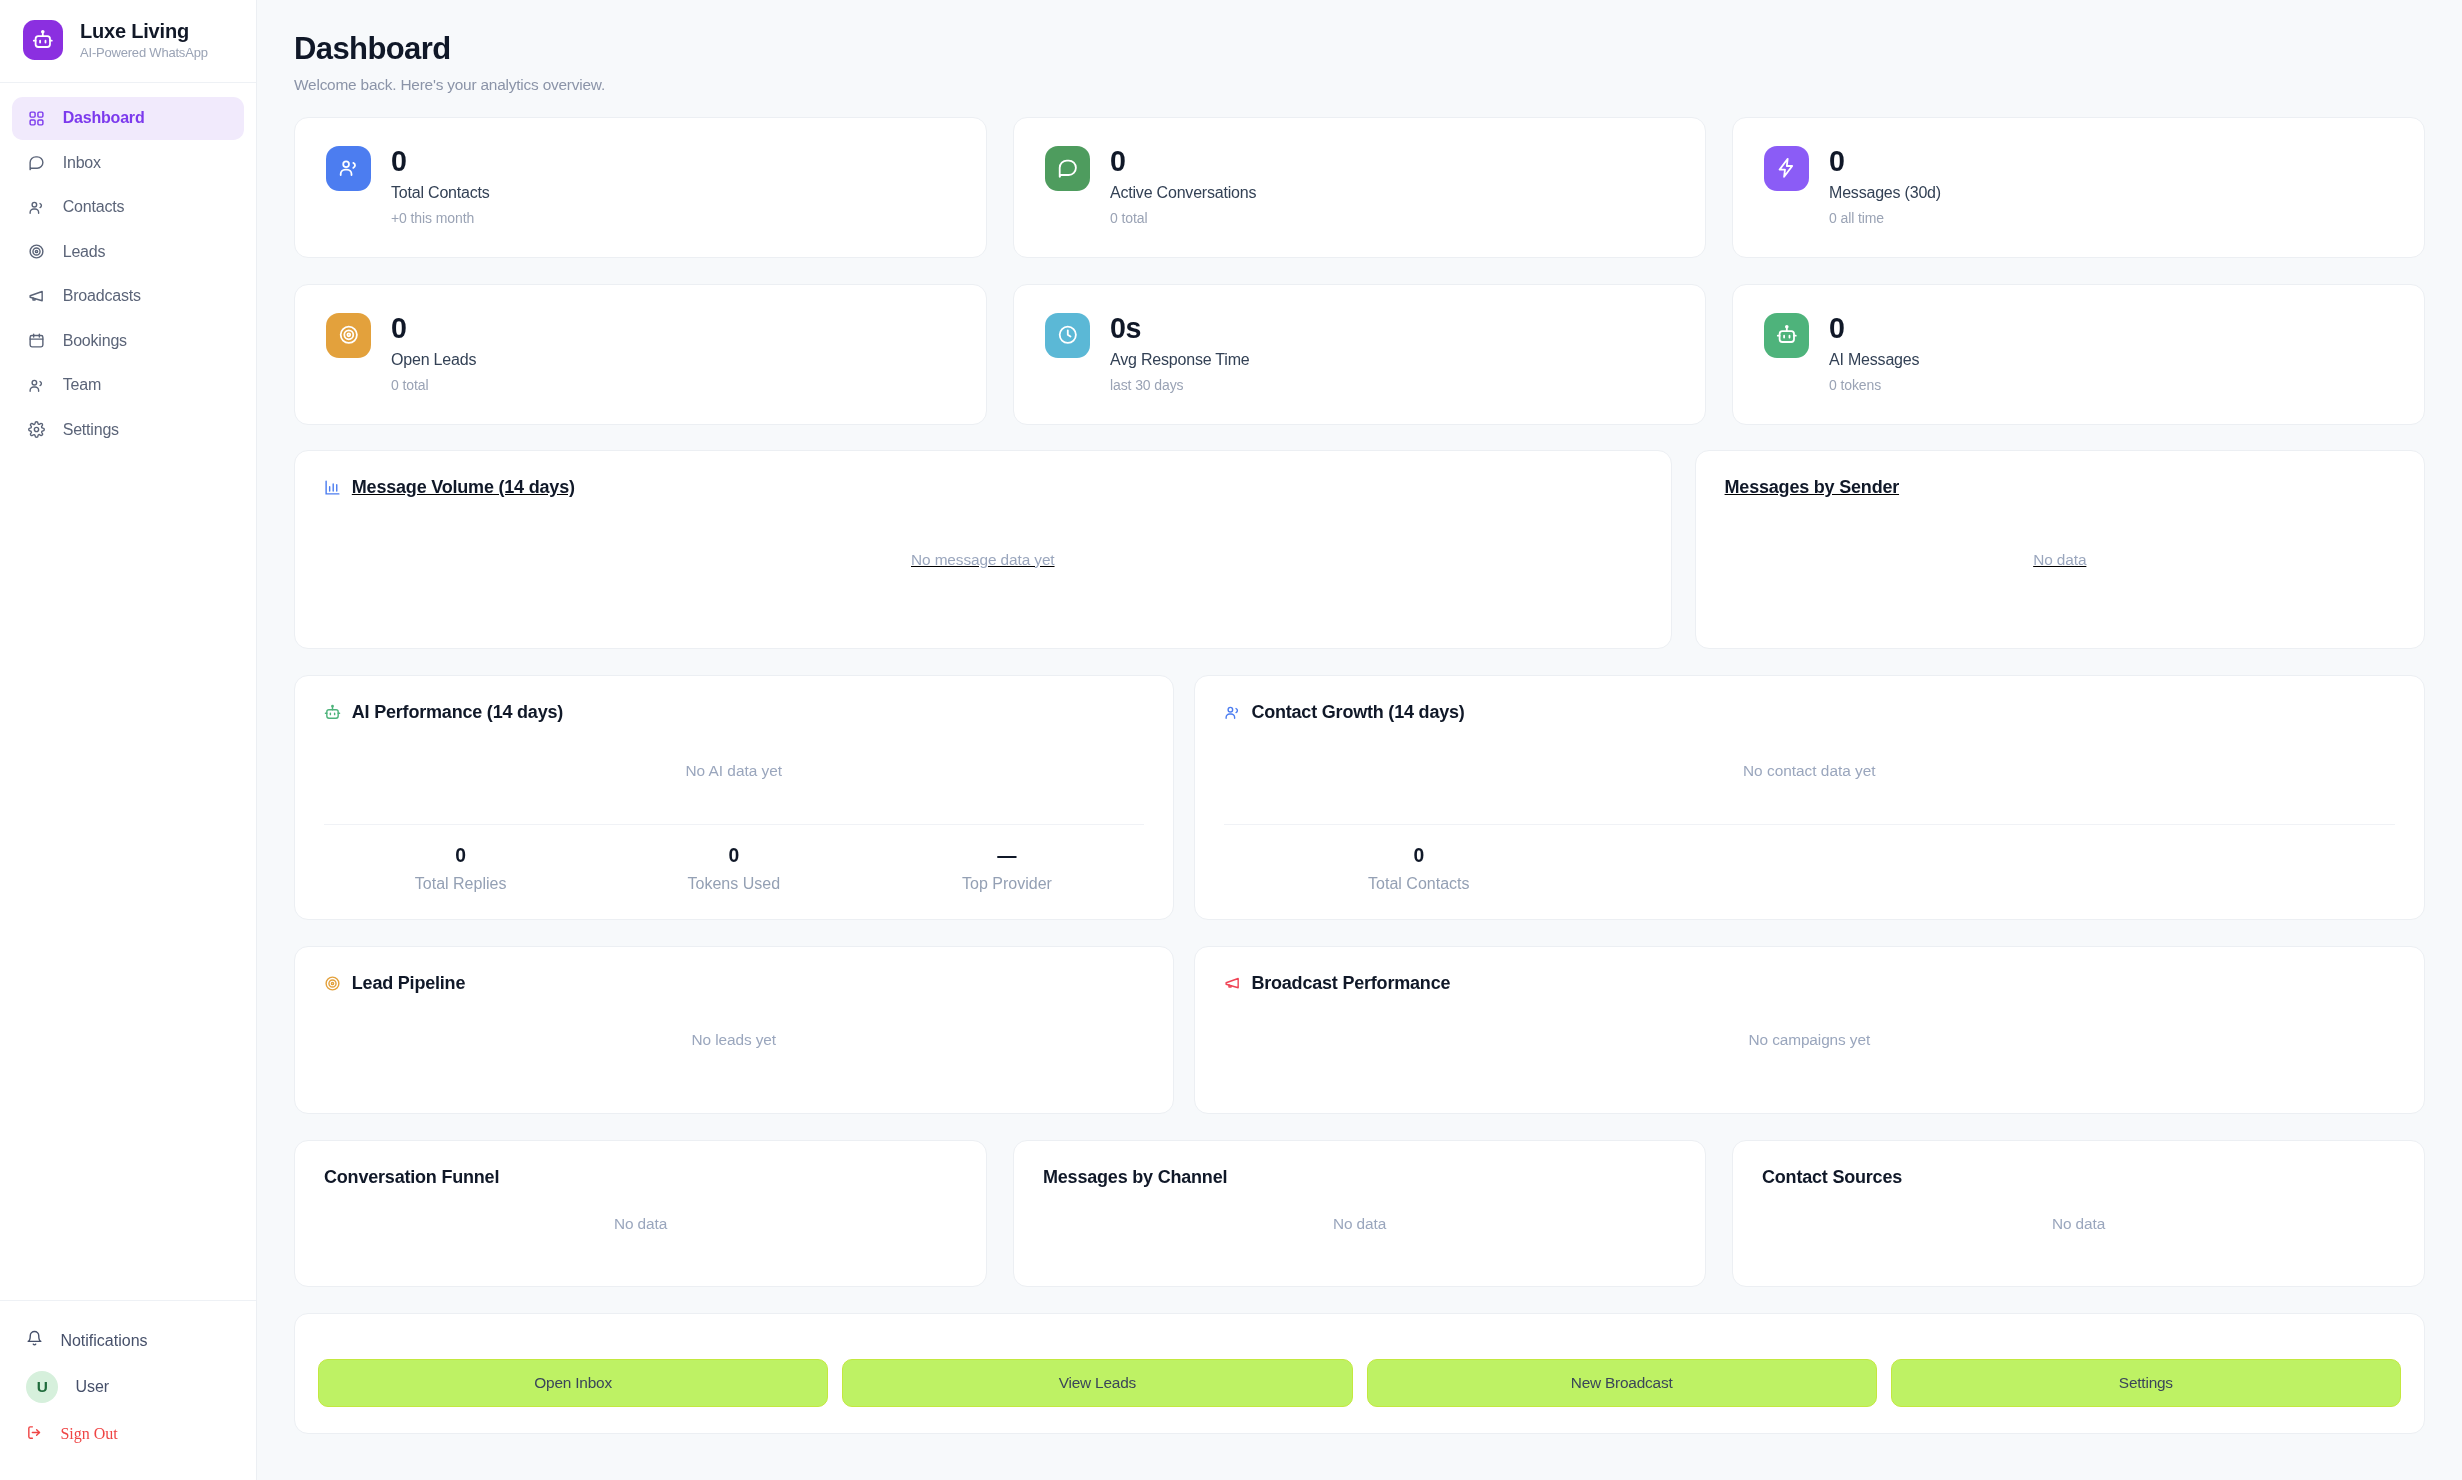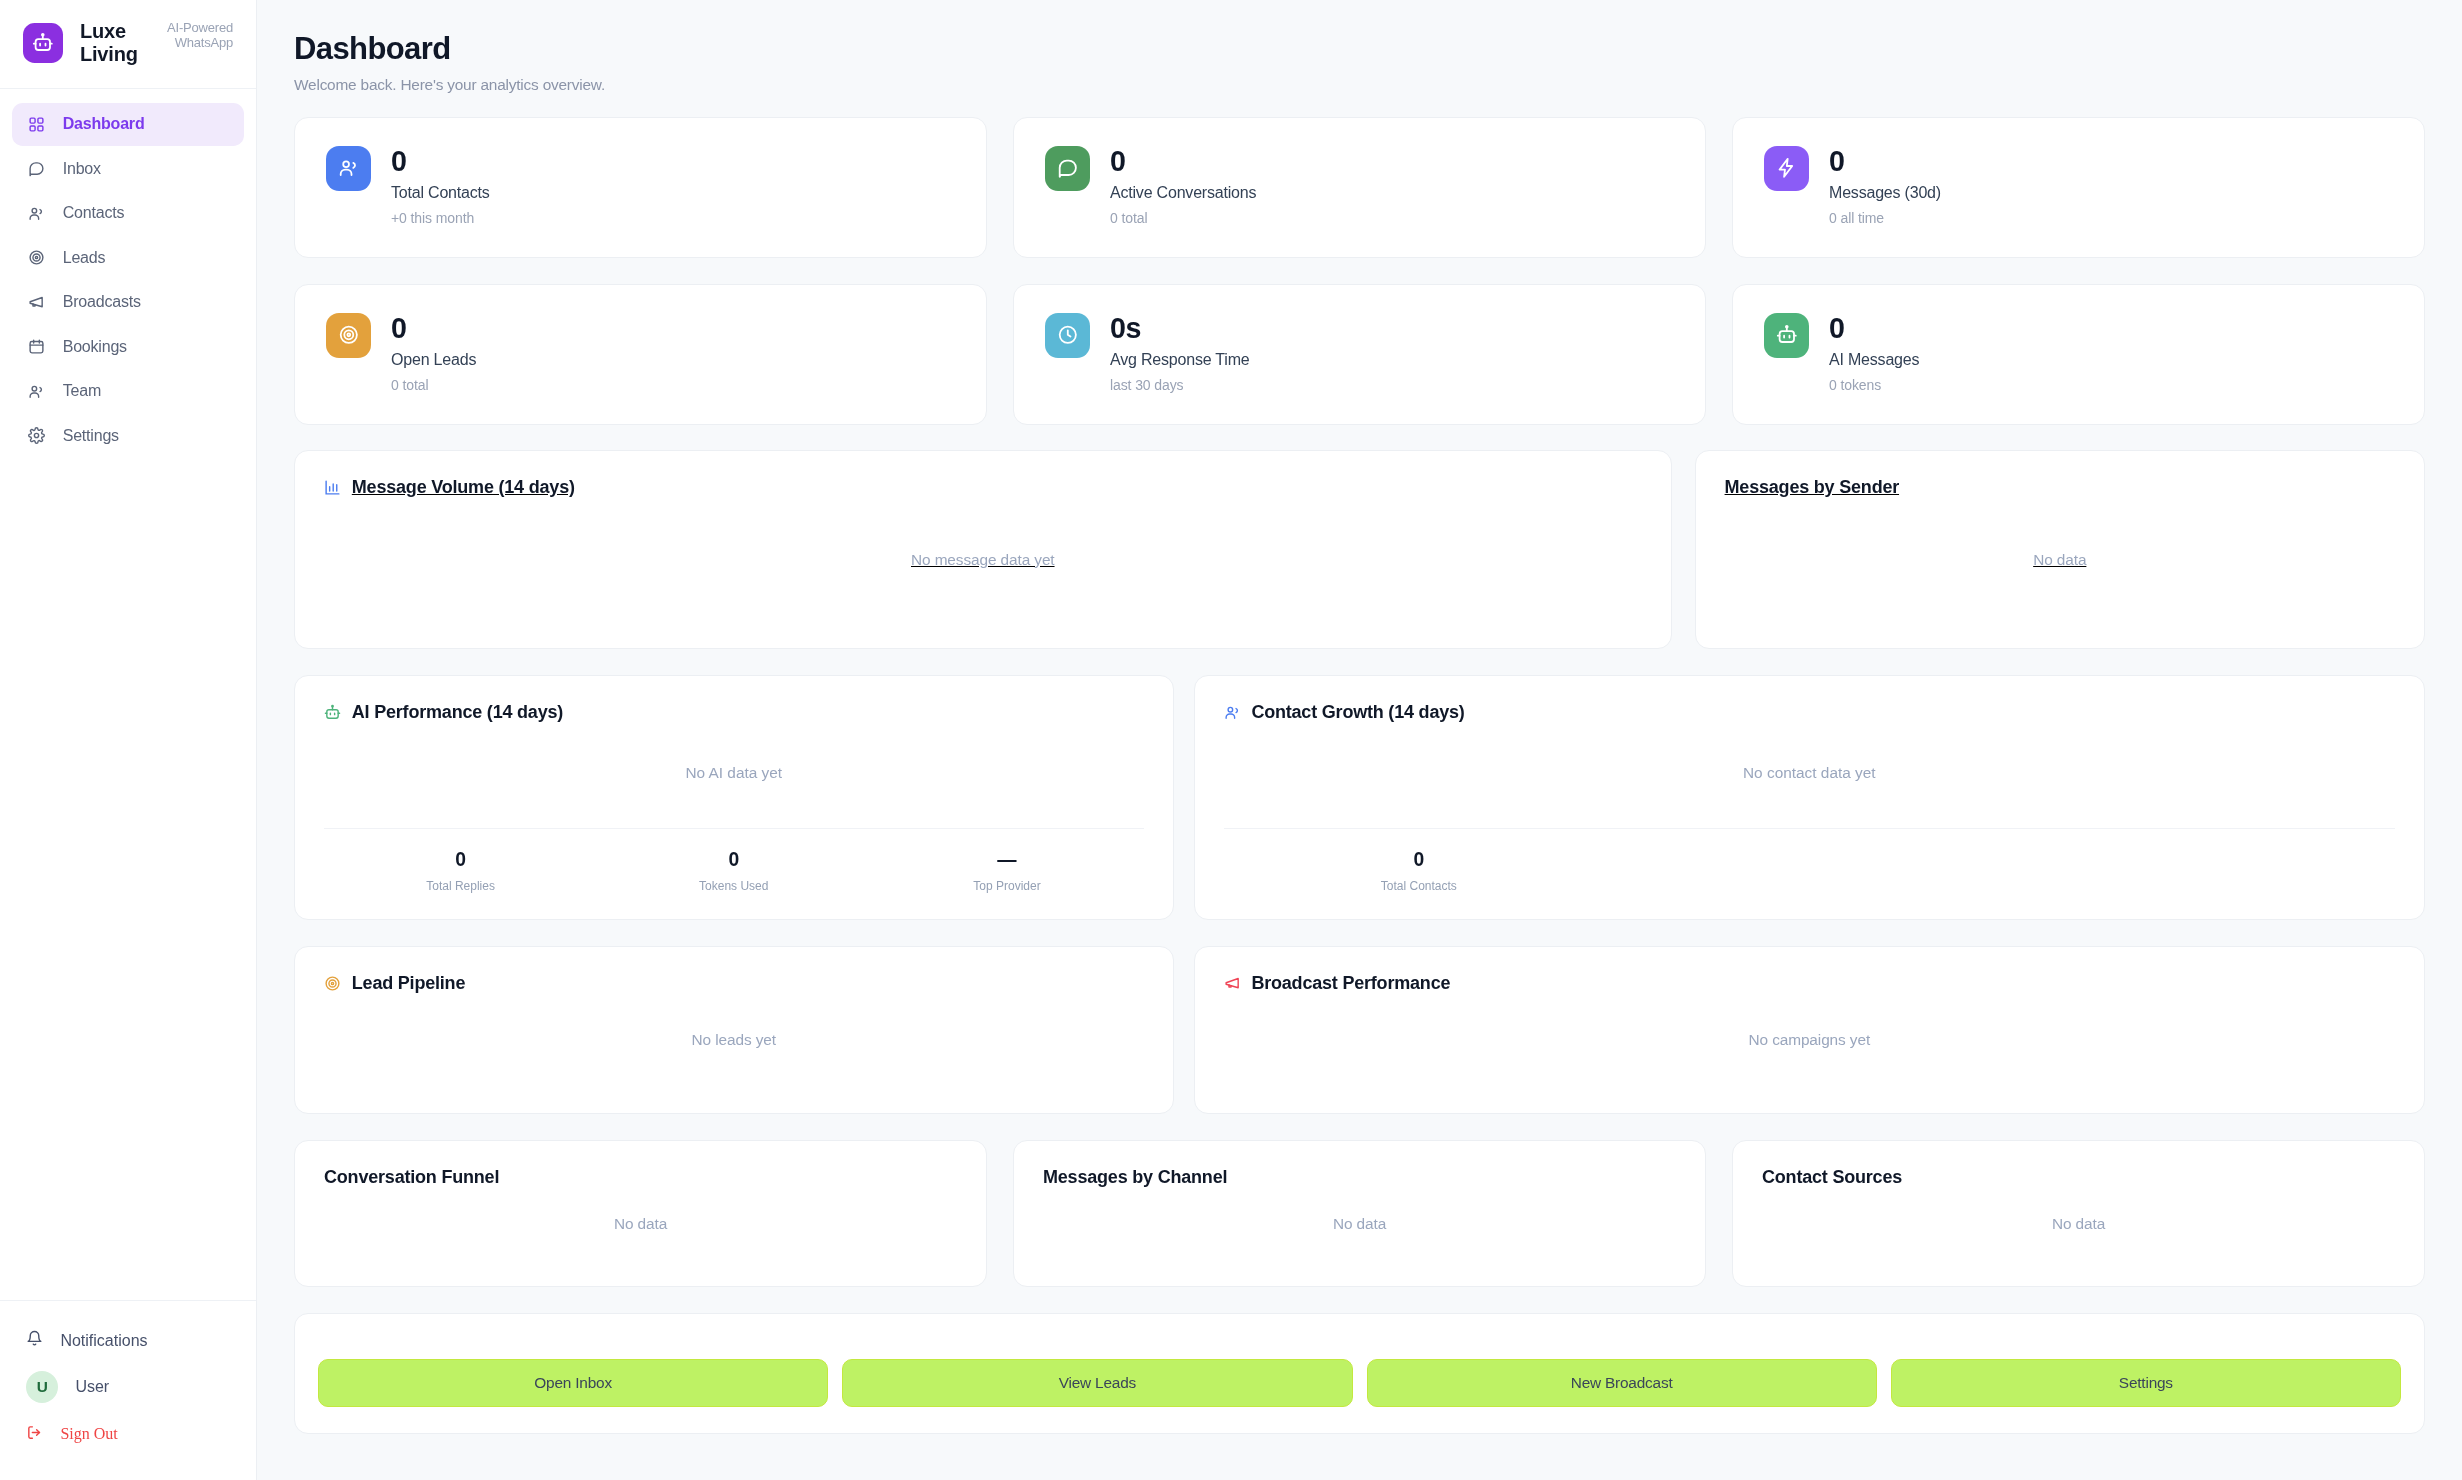--- a/index.html
+++ b/index.html
@@ -22,21 +22,21 @@
     display: flex; align-items: center; gap: 17px;
     padding: 20px 23px 21.6px 23px;
     border-bottom: 1.5px solid #eef1f5;
   }
   .brand-logo {
     width: 40px; height: 40px; flex: 0 0 40px;
     border-radius: 11.6px;
     background: #8b2fe0;
     display: flex; align-items: center; justify-content: center;
   }
-  .brand-text { display: flex; flex-direction: row; gap: 2.3px; }
+  .brand-text { display: flex; flex-direction: column; gap: 2.3px; }
   .brand-name {
     font-size: 20px; font-weight: bold; color: #111827; letter-spacing: -0.2px;
   }
   .brand-sub { font-size: 13px; color: #9aa3b5; letter-spacing: -0.2px; text-align: right; }
 
   .nav { padding: 14px 12.4px 0 12.4px; display: flex; flex-direction: column; gap: 1.5px; }
   .nav-item {
     display: flex; align-items: center; gap: 17px;
     height: 43px; padding: 0 14px;
     border-radius: 10.8px;
@@ -117,21 +117,21 @@
   .perf-empty { flex: 1 1 auto; display: flex; align-items: center; justify-content: center; color: #9aa6bd; font-size: 15.4px; }
   .metrics {
     border-top: 1.5px solid #f0f2f6;
     padding-top: 20px; margin-top: 4.6px;
     display: grid;
   }
   .metrics.three { grid-template-columns: 1fr 1fr 1fr; }
   .metrics.one { grid-template-columns: 1fr 1fr 1fr; }
   .metric { display: flex; flex-direction: column; align-items: center; gap: 7.7px; }
   .metric-val { font-size: 19.3px; font-weight: bold; color: #101828; }
-  .metric-lab { font-size: 12px; color: #94a0b4; }
+  .metric-lab { font-size: 16px; color: #94a0b4; }
 
   .pipe-row { margin-top: 26px; display: grid; grid-template-columns: 1fr 1.4fr; gap: 20px; }
   .h-pipe { height: 168px; }
 
   .bottom-row { margin-top: 26px; }
   .h-small { height: 147px; }
 
   .qa-card { margin-top: 26px; padding: 25px 23px 26px 23px; }
   .qa-grid { display: grid; grid-template-columns: repeat(4, 1fr); gap: 14px; margin-top: 20px; }
   .qa-btn {

